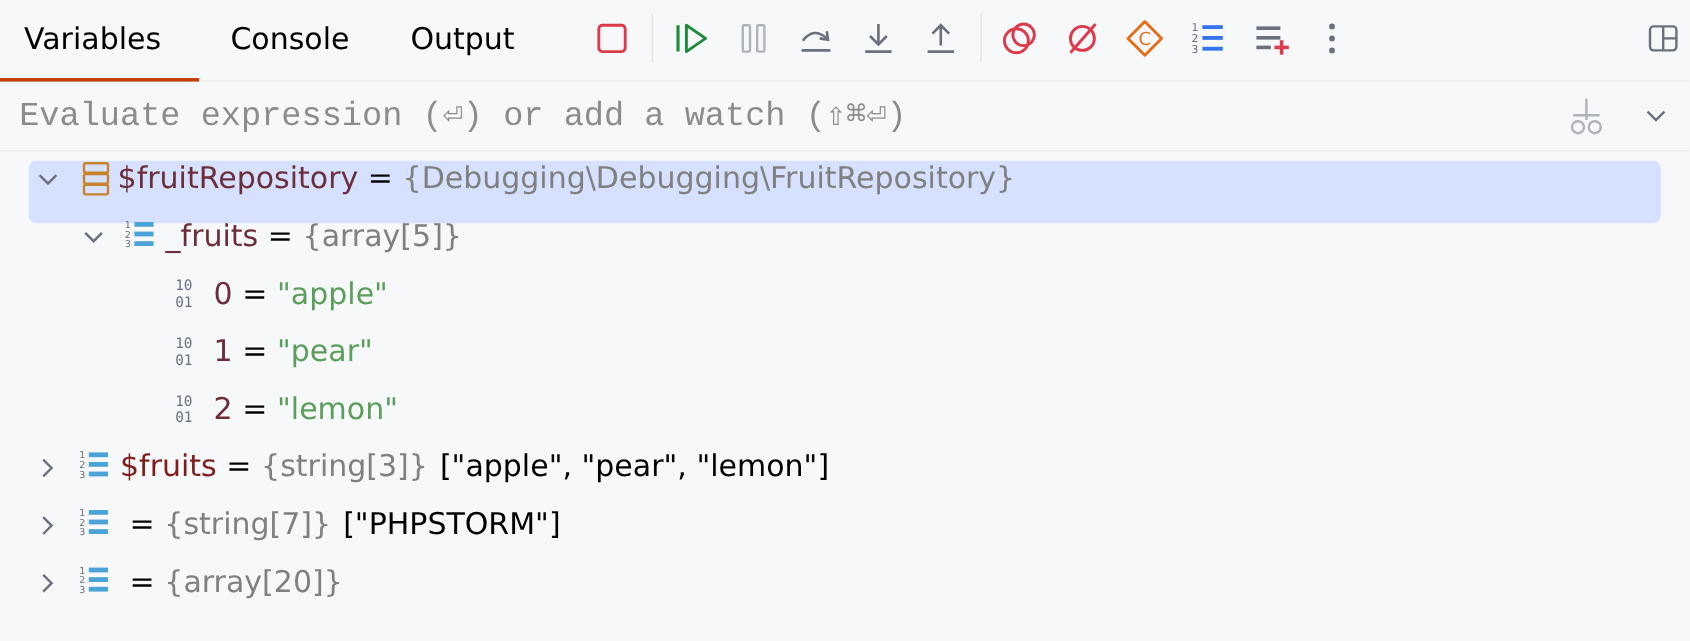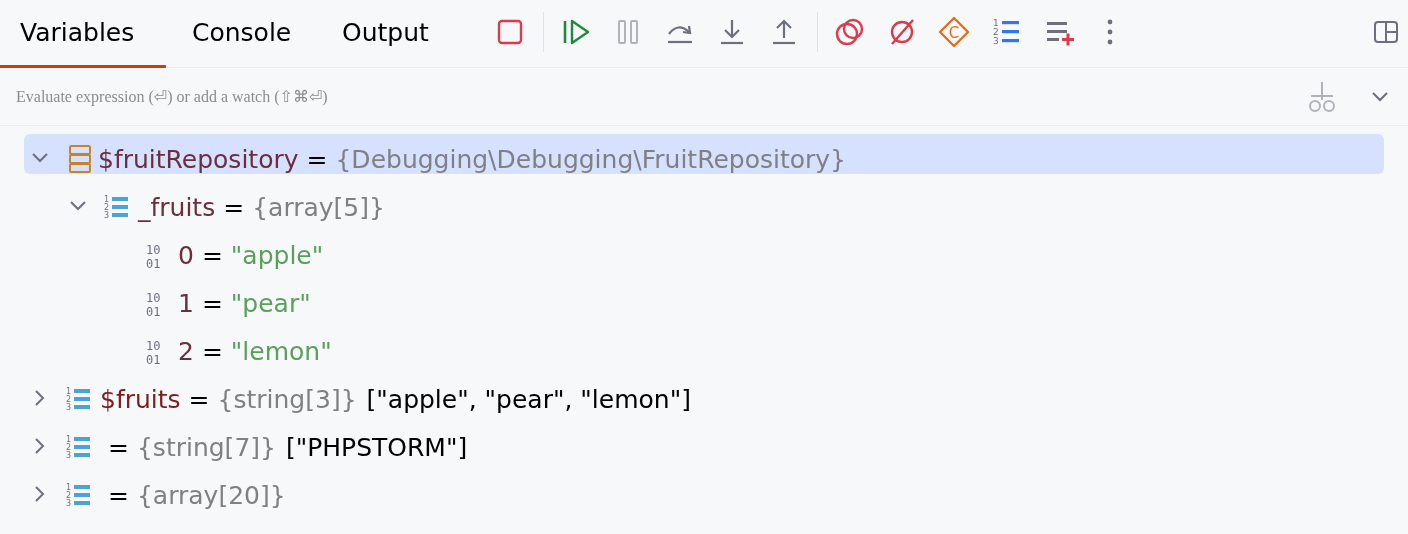--- a/index.html
+++ b/index.html
@@ -27,27 +27,27 @@
     .tsep {
       position: absolute; top: 12px; width: 1px; height: 40px; background: #dfe1e5;
     }
     .evalbar {
       position: absolute; left: 0; top: 69px; width: 1408px; height: 57px;
       border-bottom: 1px solid #ebecf0; background: #f7f8fa;
     }
     .evalinput {
       position: absolute; left: 16px; top: 0; width: 1260px; height: 56px;
       border: none; outline: none; background: transparent;
-      font-family: Liberation Serif, serif;
-      font-size: 16px; color: #8c8c8c;
+      font-family: Liberation Mono, monospace;
+      font-size: 28px; color: #8c8c8c;
     }
     .evalinput::placeholder { color: #8c8c8c; }
     .tree { position: absolute; left: 0; top: 127px; width: 1408px; }
     .row {
-      position: absolute; height: 40px; display: flex; align-items: flex-end;
+      position: absolute; height: 52px; display: flex; align-items: flex-start;
       font-size: 25px; white-space: nowrap;
     }
     .row.selected {
       background: #d5e1ff; border-radius: 6px;
     }
     .chev {
       width: 32px; height: 32px; display: flex; align-items: center; justify-content: center;
       cursor: pointer;
     }
     .ico { display: flex; align-items: center; justify-content: center; margin-right: 6px; }

